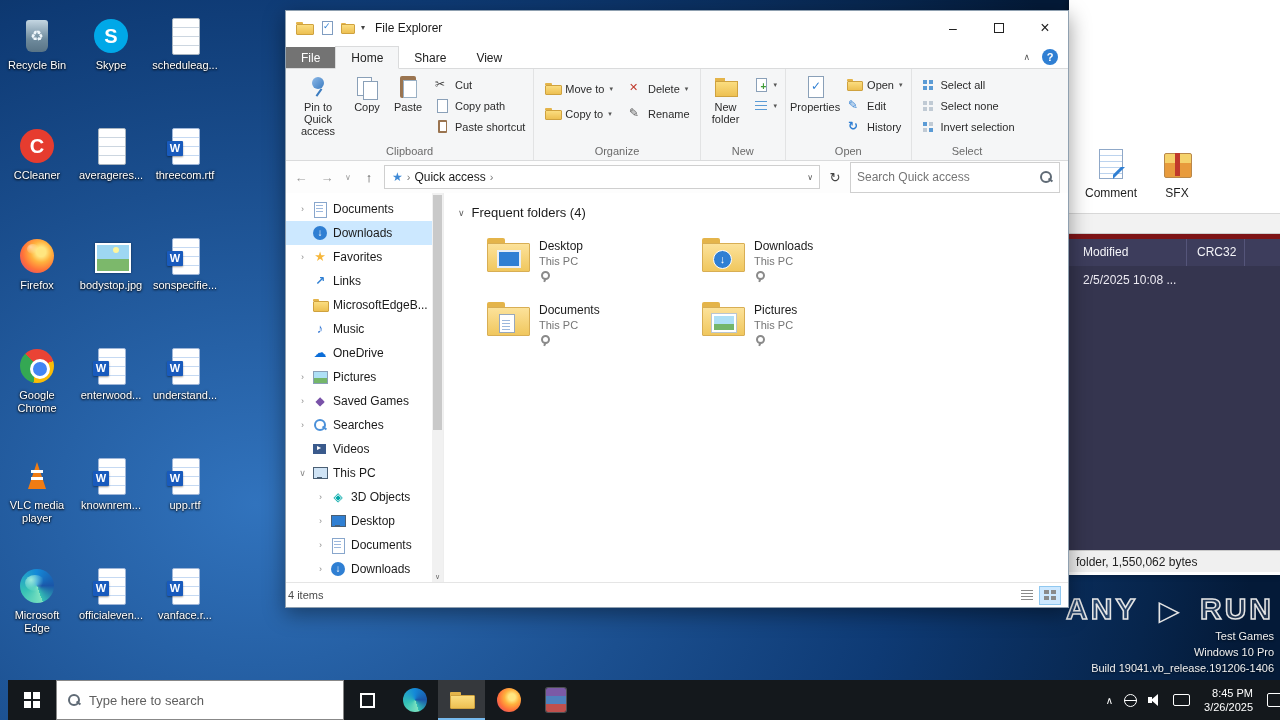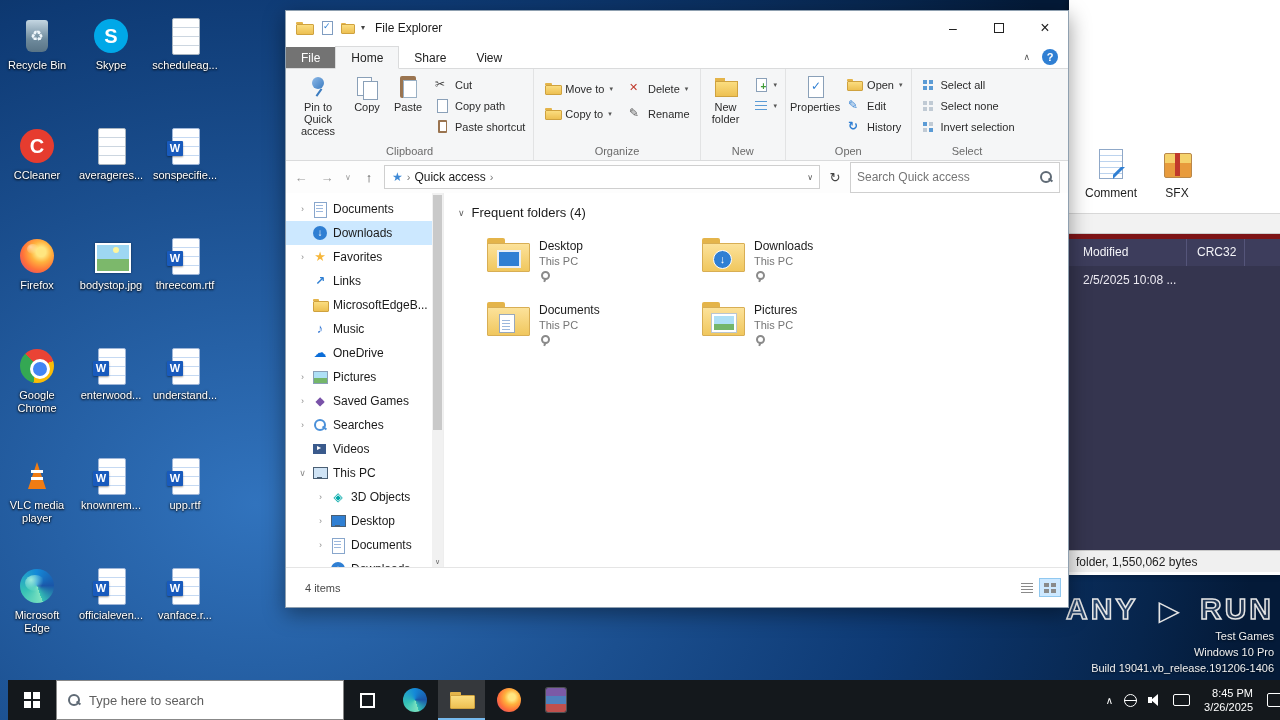--- a/index.html
+++ b/index.html
@@ -235,22 +235,22 @@
     background:repeating-linear-gradient(180deg,#9cb8dd 0 1px, transparent 1px 3px); }
   .tile-overlay[data-icon="pictures-folder"]::before { left:11px; bottom:4px; width:20px; height:14px;
     background:linear-gradient(180deg,#aee0f6 55%,#74b66a 55%); border:2px solid #fff; box-shadow:0 0 0 1px #b9c6d2; }
   .tile-text { display:flex; flex-direction:column; gap:2px; padding-top:3px; }
   .tile-name { font-size:12px; color:#1b1b1b; }
   .tile-loc { font-size:11px; color:#767676; }
   .tile-pin { width:11px; height:11px; position:relative; margin-top:2px; }
   .tile-pin::before { content:""; position:absolute; left:2px; top:0; width:5px; height:5px; border:2px solid #8a8a8a; border-radius:50%; }
   .tile-pin::after { content:""; position:absolute; left:5px; top:7px; width:2px; height:4px; background:#8a8a8a; transform:rotate(25deg); }
 
-  .statusbar { height:40px; border-top:1px solid #e5e5e5; display:flex; align-items:center; font-size:11px; color:#4a4a4a;
-    padding:0 8px 0 19px; flex:none; }
+  .statusbar { height:25px; border-top:1px solid #e5e5e5; display:flex; align-items:center; font-size:11px; color:#4a4a4a;
+    padding:0 8px 0 2px; flex:none; }
   .view-btns { margin-left:auto; display:flex; gap:3px; }
   .vb { width:20px; height:17px; display:flex; align-items:center; justify-content:center; }
   .vb.selected { background:#cde8ff; outline:1px solid #90c8f0; }
   .vb-list-glyph { width:12px; height:10px; background:repeating-linear-gradient(180deg,#8a8a8a 0 1px, transparent 1px 3px); }
   .vb-thumb-glyph { position:relative; width:12px; height:10px; }
   .vb-thumb-glyph::before { content:""; position:absolute; left:0; top:0; width:5px; height:4px; background:#8a8a8a;
     box-shadow:7px 0 0 #8a8a8a, 0 6px 0 #8a8a8a, 7px 6px 0 #8a8a8a; }
 
   
   .watermark { position:absolute; right:6px; bottom:44px; text-align:right; z-index:3; }
@@ -366,25 +366,25 @@
   <div class="dicon">
       <span class="dimg" data-icon="word"></span>
       <span class="dlabel">officialeven...</span>
     </div>
   <div class="dicon">
       <span class="dimg" data-icon="doc"></span>
       <span class="dlabel">scheduleag...</span>
     </div>
   <div class="dicon">
       <span class="dimg" data-icon="word"></span>
+      <span class="dlabel">threecom.rtf</span>
+    </div>
+  <div class="dicon">
+      <span class="dimg" data-icon="word"></span>
       <span class="dlabel">sonspecifie...</span>
-    </div>
-  <div class="dicon">
-      <span class="dimg" data-icon="word"></span>
-      <span class="dlabel">threecom.rtf</span>
     </div>
   <div class="dicon">
       <span class="dimg" data-icon="word"></span>
       <span class="dlabel">understand...</span>
     </div>
   <div class="dicon">
       <span class="dimg" data-icon="word"></span>
       <span class="dlabel">upp.rtf</span>
     </div>
   <div class="dicon">

